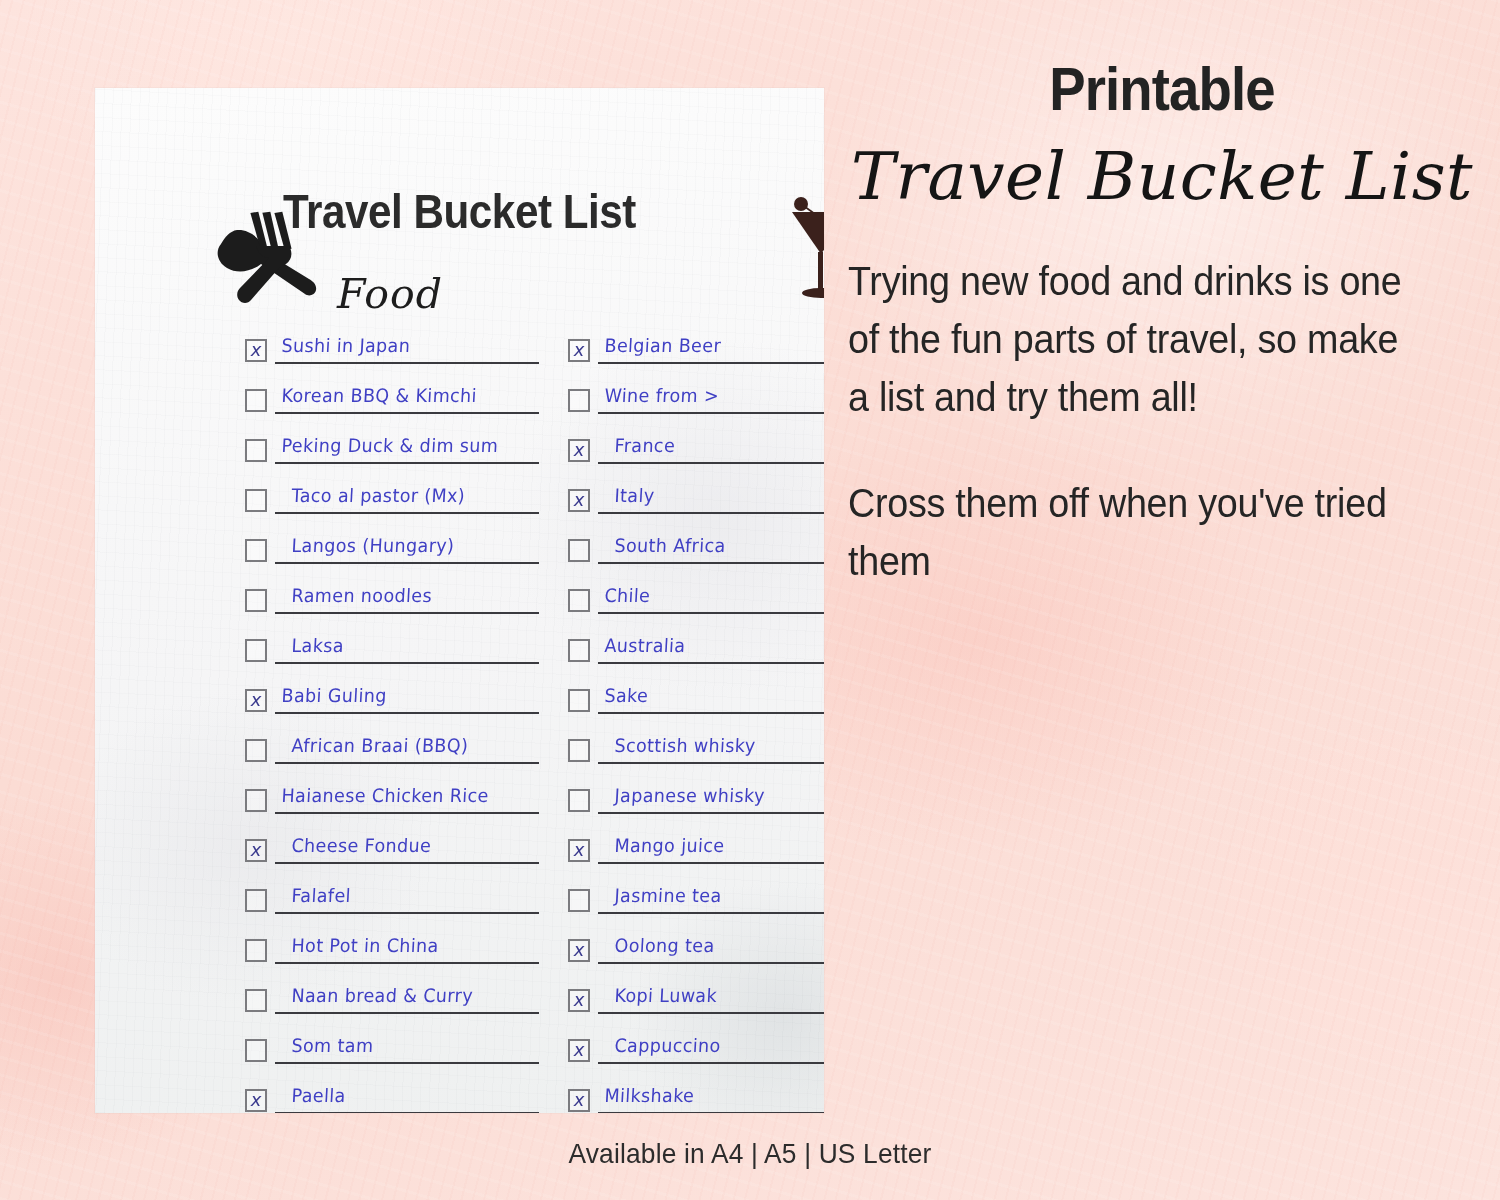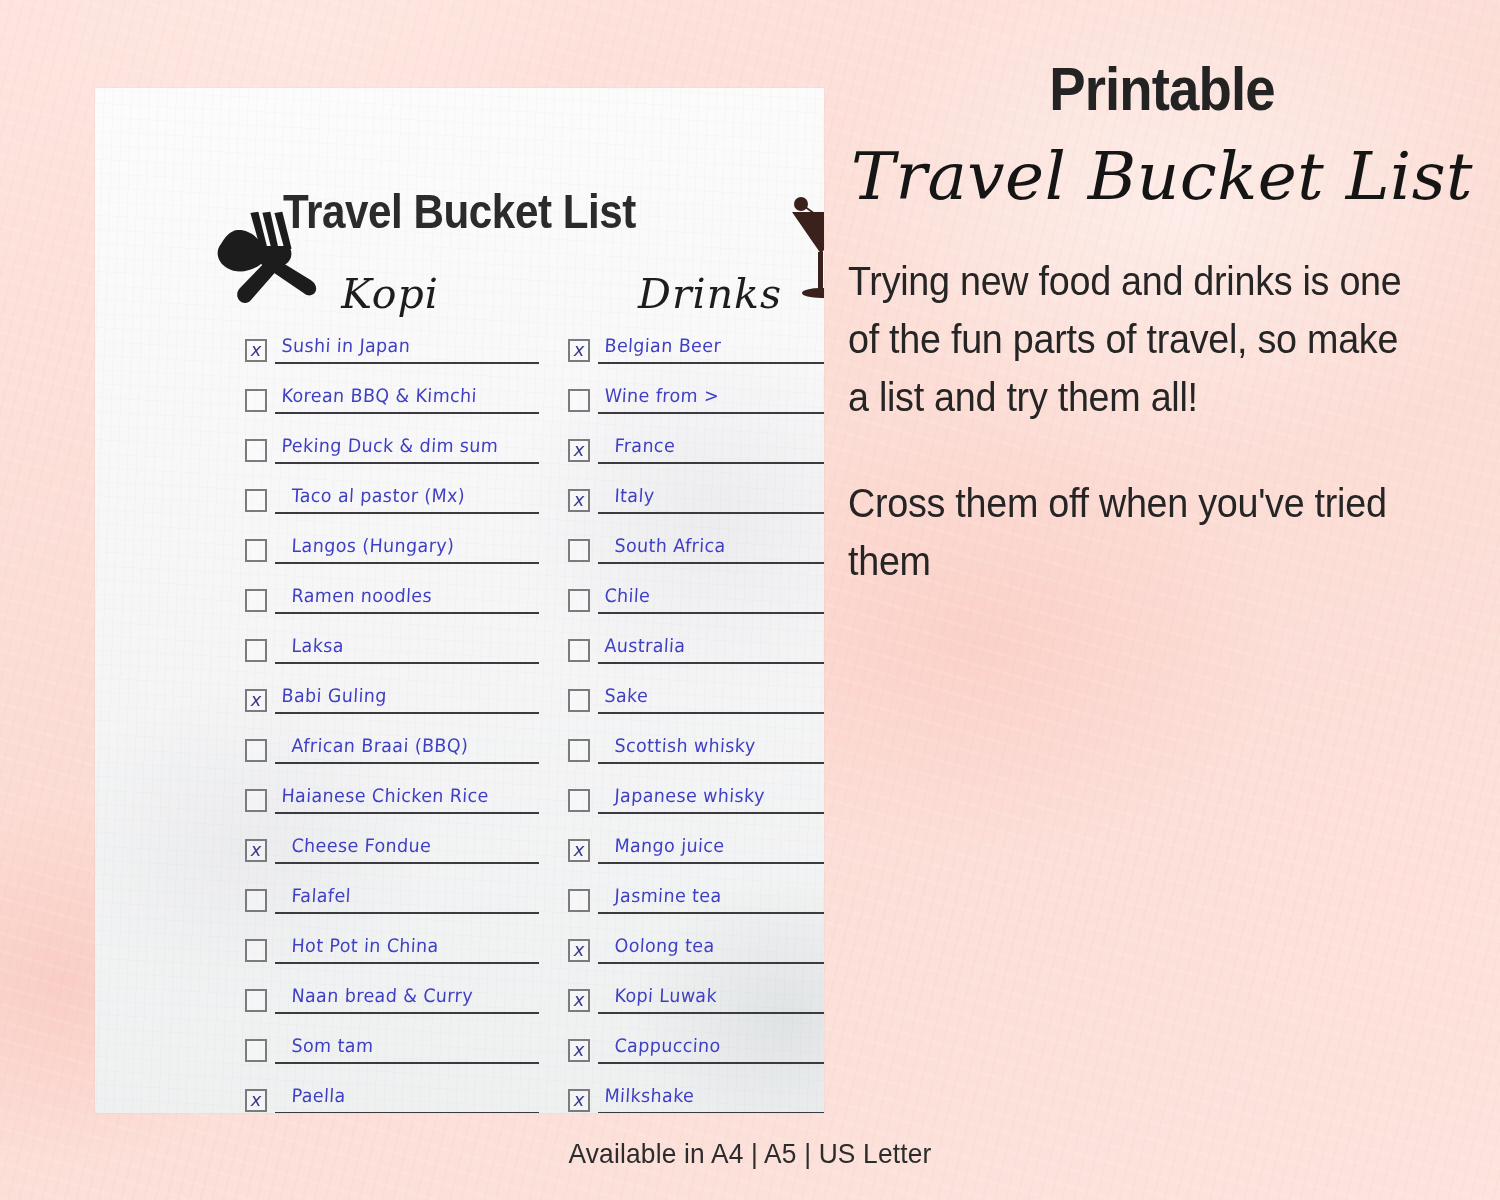--- a/index.html
+++ b/index.html
@@ -241,22 +241,21 @@
       <path d="M5,18 L63,18 L34,60 Z"></path>
       <rect x="31" y="58" width="5" height="38"></rect>
       <ellipse cx="34" cy="99" rx="19" ry="5"></ellipse>
       <circle cx="14" cy="10" r="7"></circle>
       <path d="M14,10 L28,20" stroke="#3b211c" stroke-width="1.6" fill="none"></path>
     </g>
   </svg>
 
   <div id="sheet-title">Travel Bucket List</div>
 
-  <div class="col-heading" id="heading-food">Kopi</div>
-  <div class="col-heading" id="heading-drinks">Drinks</div>
+  <div class="col-heading" id="heading-food">Food</div>
 
   <div class="checklist" id="list-food">
       <div class="list-item">
         <div class="checkbox">
           <span class="mark">x</span>
         </div>
         <div class="write-line"></div>
         <div class="item-text">Sushi in Japan</div>
       </div>
       <div class="list-item">

